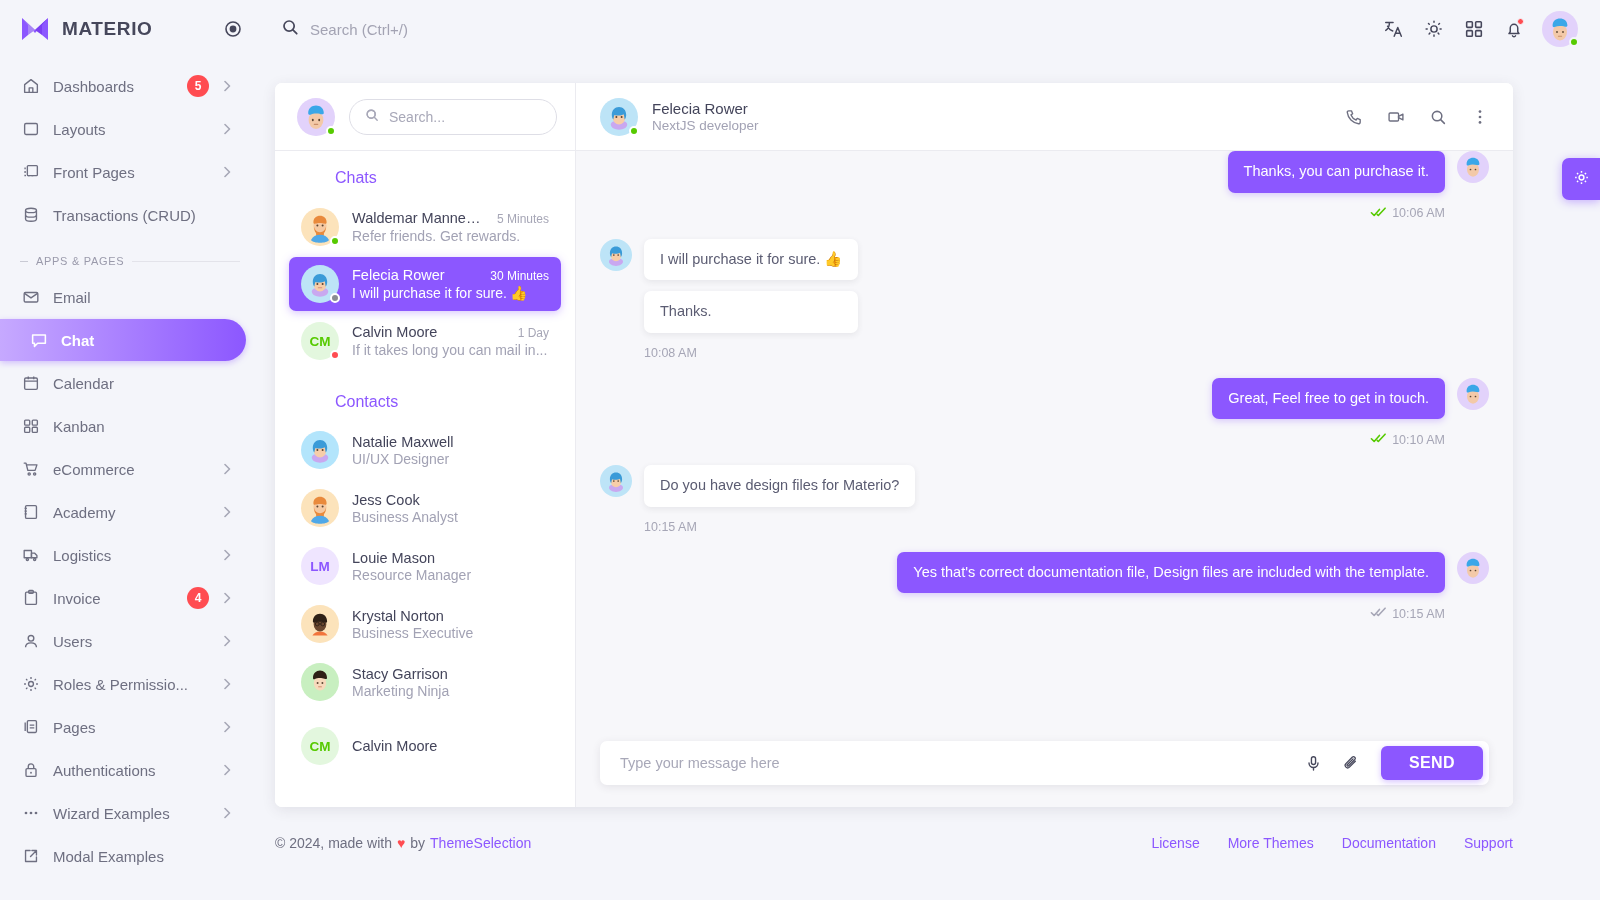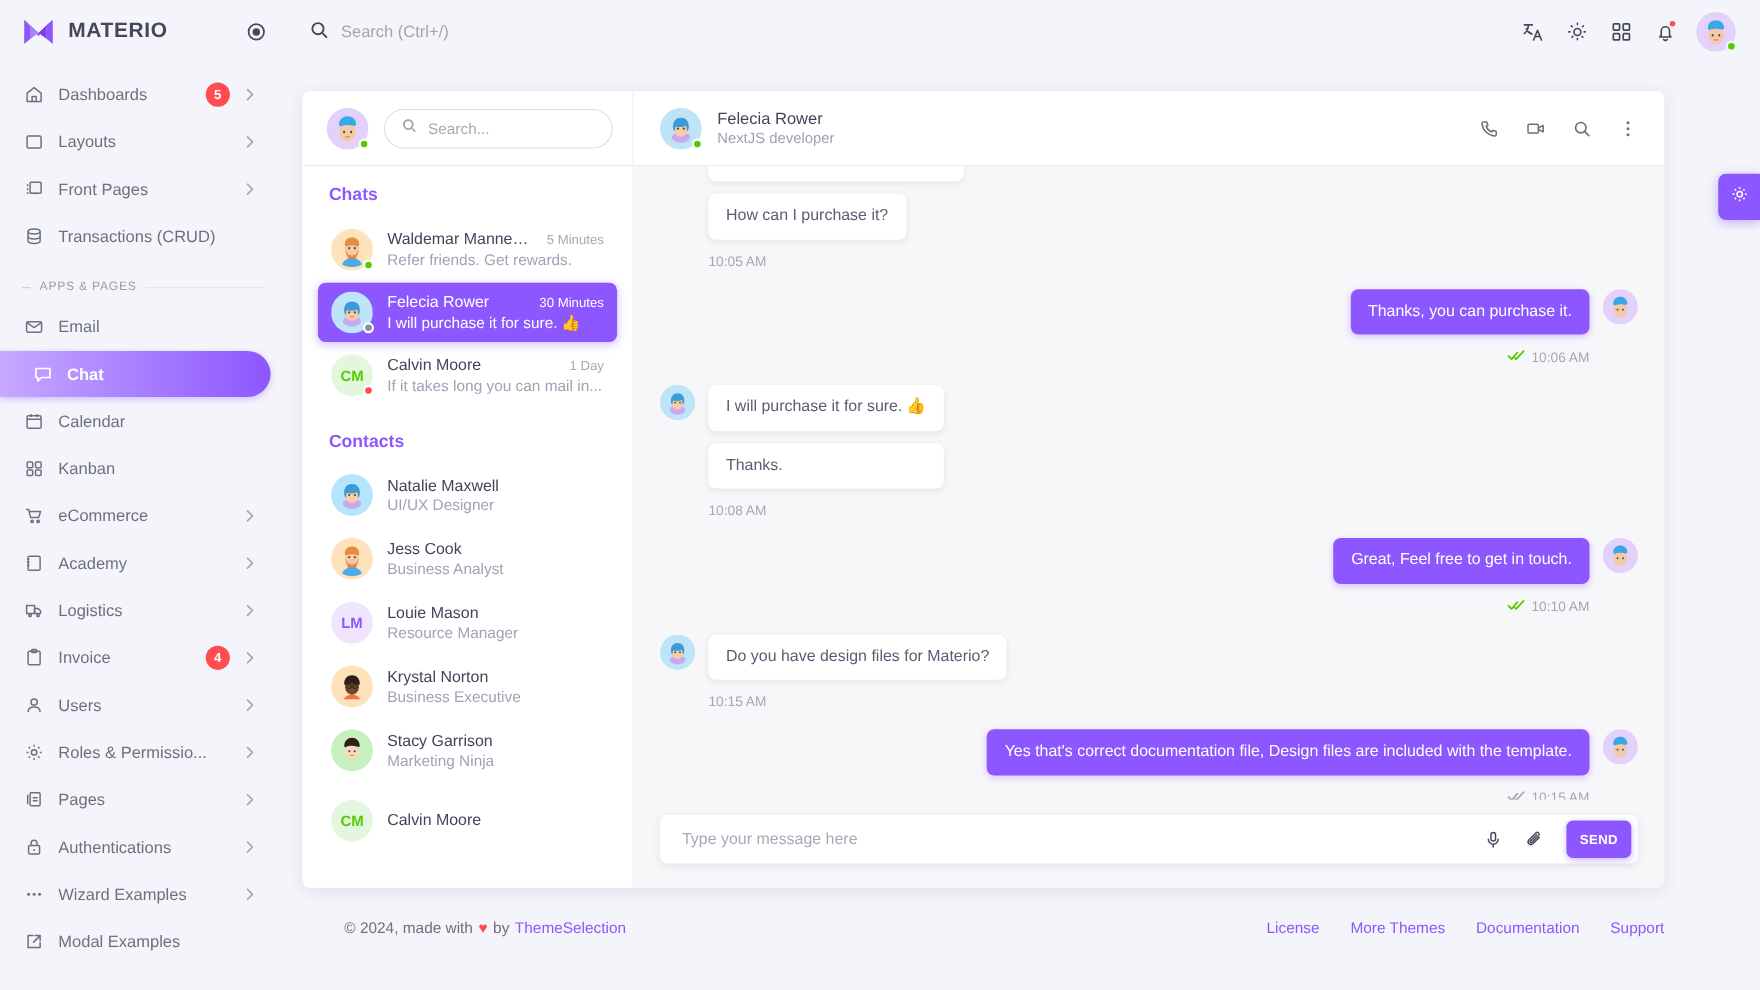--- a/index.html
+++ b/index.html
@@ -106,22 +106,23 @@
     padding: 0 18px 0 22px; border-bottom: 1px solid #EBEBF0;
   }
   #list-search {
     flex: 1; height: 36px; border: 1px solid #DEDEE6; border-radius: 18px;
     display: flex; align-items: center; gap: 9px; padding: 0 14px;
     cursor: text;
   }
   #list-search .ph { color: #A8A8B8; font-size: 14px; }
   #chat-scroll { flex: 1; overflow: hidden; position: relative; }
   .list-title {
-    color: #8C57FF; font-size: 16px; font-weight: bold;
+    color: #8C57FF; font-size: 16px; font-weight: normal;
     padding: 18px 0 10px 24px;
+    margin-left: 36px;
   }
   .chat-row {
     display: flex; align-items: center; gap: 13px;
     margin: 3px 14px; padding: 8px 12px;
     border-radius: 7px; cursor: pointer;
   }
   .chat-row.active {
     background: #8C57FF;
     box-shadow: 0 2px 8px rgba(140,87,255,.35);
   }
@@ -188,33 +189,33 @@
   #composer { flex: 0 0 auto; padding: 14px 24px 22px 24px; }
   #composer-box {
     height: 44px; background: #fff; border-radius: 7px;
     box-shadow: 0 2px 8px rgba(58,53,65,.10);
     display: flex; align-items: center; padding: 0 6px 0 20px; gap: 16px;
   }
   #composer-input { flex: 1; font-size: 14.5px; color: #A8A8B8; cursor: text; }
   .cicon { width: 22px; height: 22px; cursor: pointer; display:flex;align-items:center;justify-content:center;}
   #send-btn {
     background: #8C57FF; color: #fff; border: none;
-    height: 34px; padding: 0 12px; border-radius: 6px;
-    font-size: 12px; font-weight: bold; letter-spacing: .4px;
+    height: 34px; padding: 0 28px; border-radius: 6px;
+    font-size: 16px; font-weight: bold; letter-spacing: .4px;
     font-family: "Liberation Sans", sans-serif; cursor: pointer;
     box-shadow: 0 2px 6px rgba(140,87,255,.35);
     margin-left: 2px;
   }
 
   
   #footer {
     position: absolute; left: 275px; top: 835px; width: 1238px;
     display: flex; align-items: center; font-size: 14px; color: #6E6F81;
   }
-  #footer .left { display: flex; align-items: center; gap: 5px; margin-left: 38px; }
+  #footer .left { display: flex; align-items: center; gap: 5px; }
   #footer .links { margin-left: auto; display: flex; gap: 28px; }
   #footer a, .flink { color: #8C57FF; text-decoration: none; cursor: pointer; }
   .heart { color: #FF4C51; }
 
   
   #settings-fab {
     position: absolute; right: 0; top: 158px;
     width: 38px; height: 42px;
     background: #8C57FF; border-radius: 7px 0 0 7px;
     display: flex; align-items: center; justify-content: center;
@@ -777,30 +778,20 @@
               <circle cx="11" cy="5" r="1.5"></circle>
               <circle cx="11" cy="11" r="1.5"></circle>
               <circle cx="11" cy="17" r="1.5"></circle>
             </svg>
         </span>
       </div>
     </div>
 
     <div id="msgs">
 
-      <div class="msg-group" style="margin-top:0">
-        <span class="msg-av"></span>
-        <div class="bubbles">
-          <div class="bubble" style="height:14px;padding:0 16px;overflow:hidden;border-radius:0 0 7px 7px;width:232px"></div>
-          <div class="bubble">How can I purchase it?</div>
-          <div class="stamp">
-            <span>10:05 AM</span>
-          </div>
-        </div>
-      </div>
 
       <div class="msg-group out">
         <span class="msg-av">
           <svg viewBox="0 0 32 32" width="32" height="32">
             <circle cx="16" cy="16" r="16" fill="#E2D2FB"></circle>
             <ellipse cx="16" cy="18.5" rx="6" ry="7.2" fill="#F3C9A8"></ellipse>
             <path d="M9.6 13c0-4 3-6.2 6.4-6.2s6.4 2.2 6.4 6.2c0 1.1-1 1.3-2.6 1-2.1-.5-5.8-.9-7.8.2-1.6.8-2.4.2-2.4-1.2Z" fill="#3AA7E8"></path>
             <circle cx="13.5" cy="18.5" r="0.85" fill="#5A4330"></circle>
               <circle cx="18.5" cy="18.5" r="0.85" fill="#5A4330"></circle>
           </svg>

